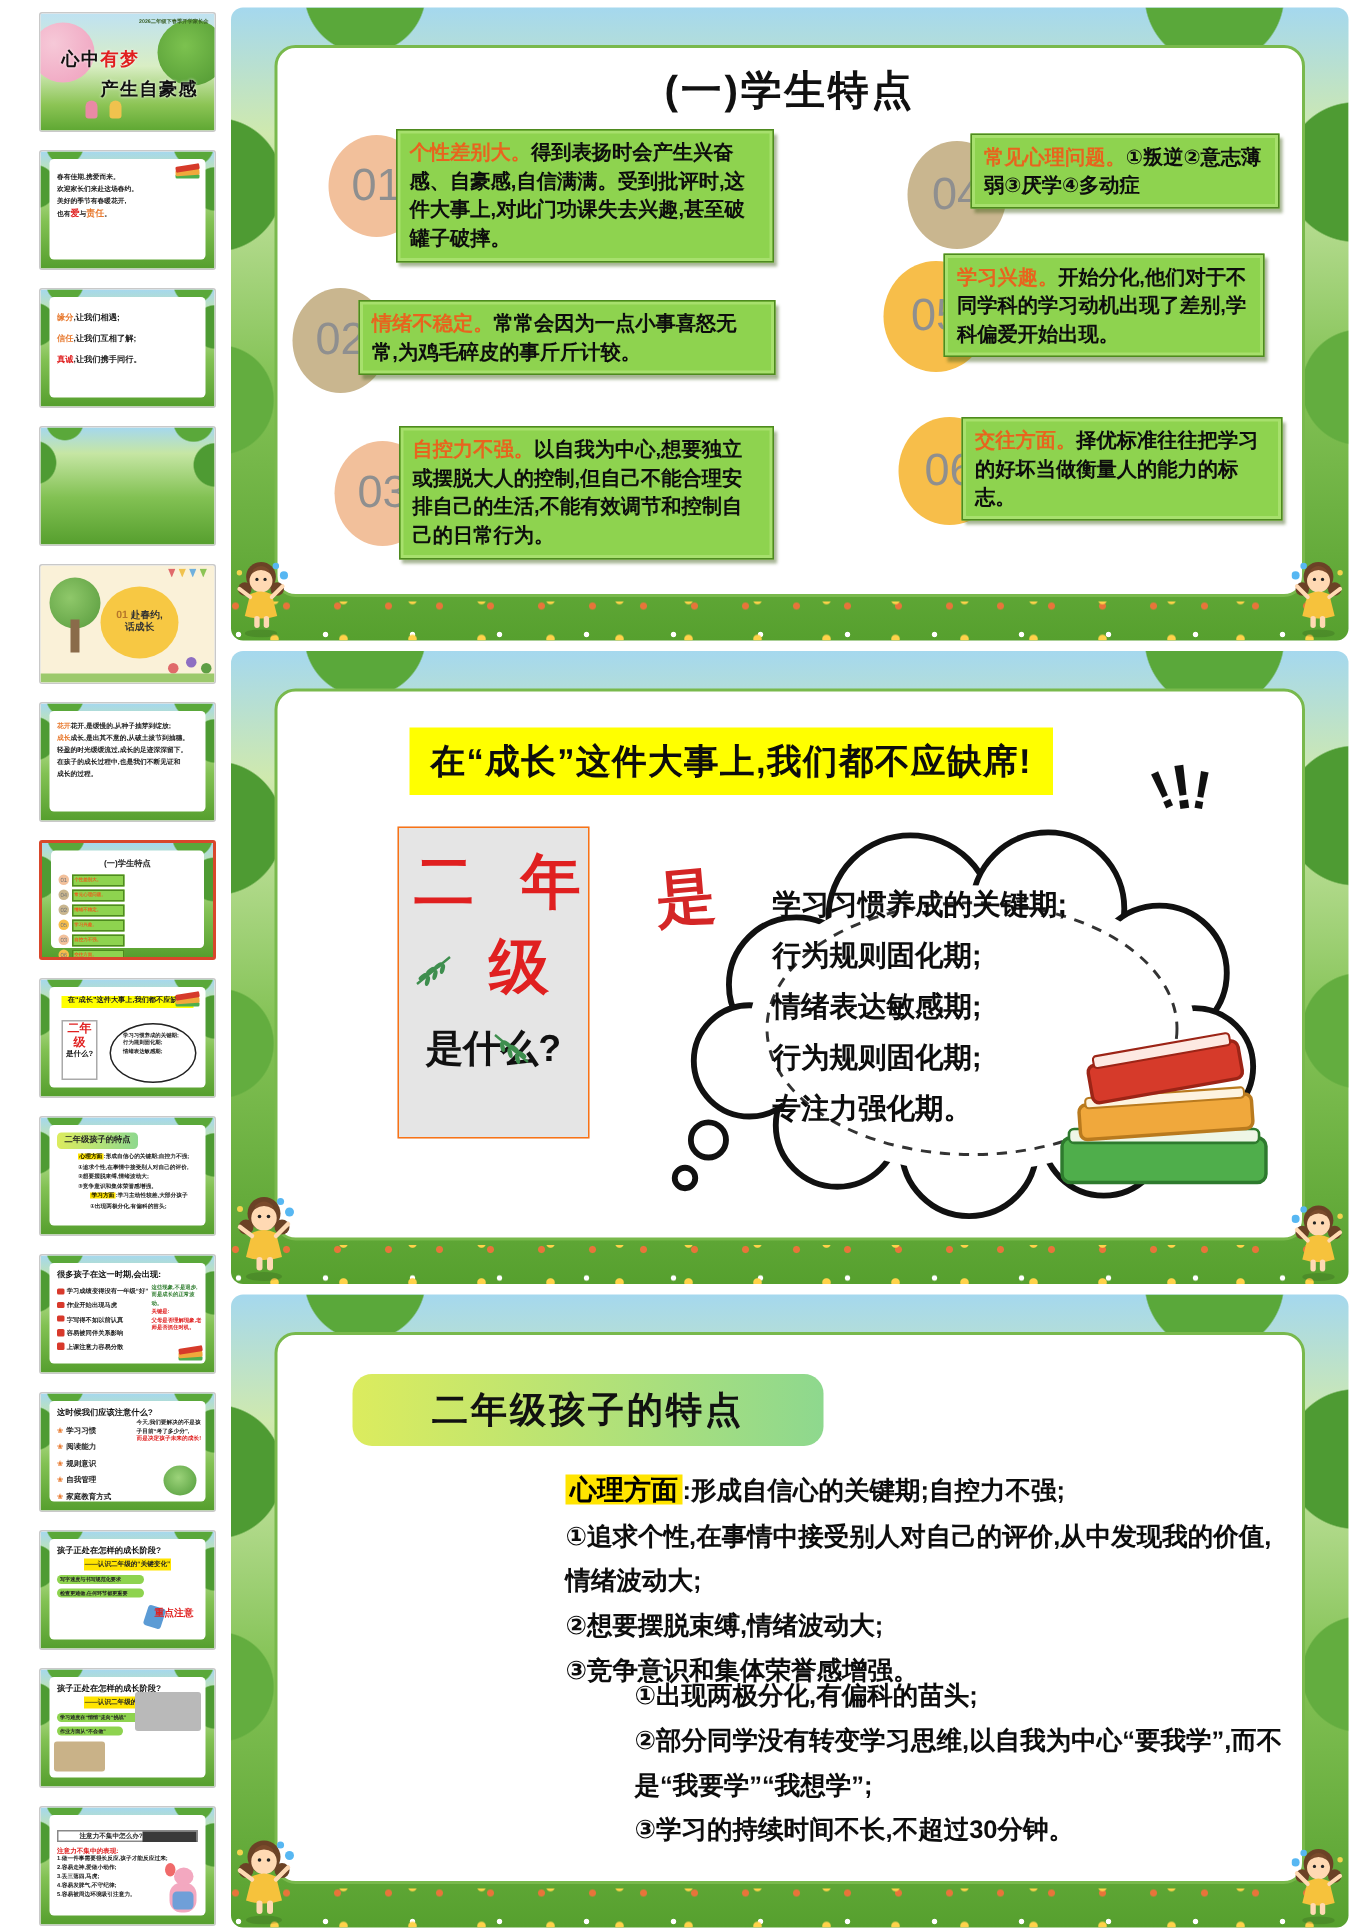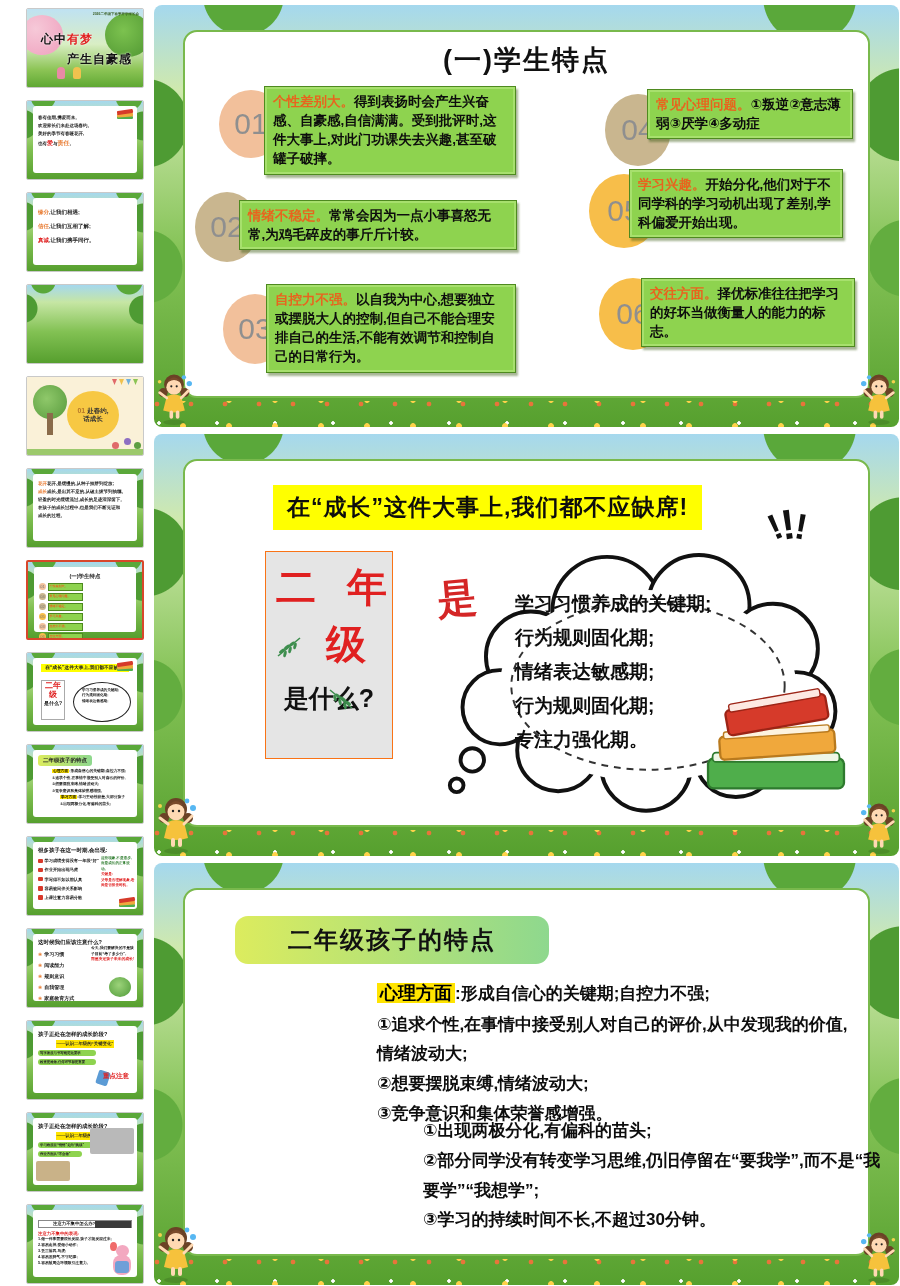--- a/index.html
+++ b/index.html
@@ -597,21 +597,21 @@
 
         <div class="s3-block s3-psych">
           <div><mark>心理方面</mark><span>:形成自信心的关键期;自控力不强;</span></div>
           <div>①追求个性,在事情中接受别人对自己的评价,从中发现我的价值,情绪波动大;</div>
           <div>②想要摆脱束缚,情绪波动大;</div>
           <div>③竞争意识和集体荣誉感增强。</div>
         </div>
 
         <div class="s3-block s3-study">
           <div>①出现两极分化,有偏科的苗头;</div>
-          <div>②部分同学没有转变学习思维,仍旧停留在“要我学”,而不是“我要学”“我想学”;</div>
+          <div>②部分同学没有转变学习思维,以自我为中心“要我学”,而不是“我要学”“我想学”;</div>
           <div>③学习的持续时间不长,不超过30分钟。</div>
         </div>
       </div>
       <svg class="girl bl" viewBox="0 0 40 60" width="40" height="60">
           <use href="#girl"></use>
         </svg>
       <svg class="girl br" viewBox="0 0 40 60" width="36" height="54">
           <use href="#girl"></use>
         </svg>
     </section>

